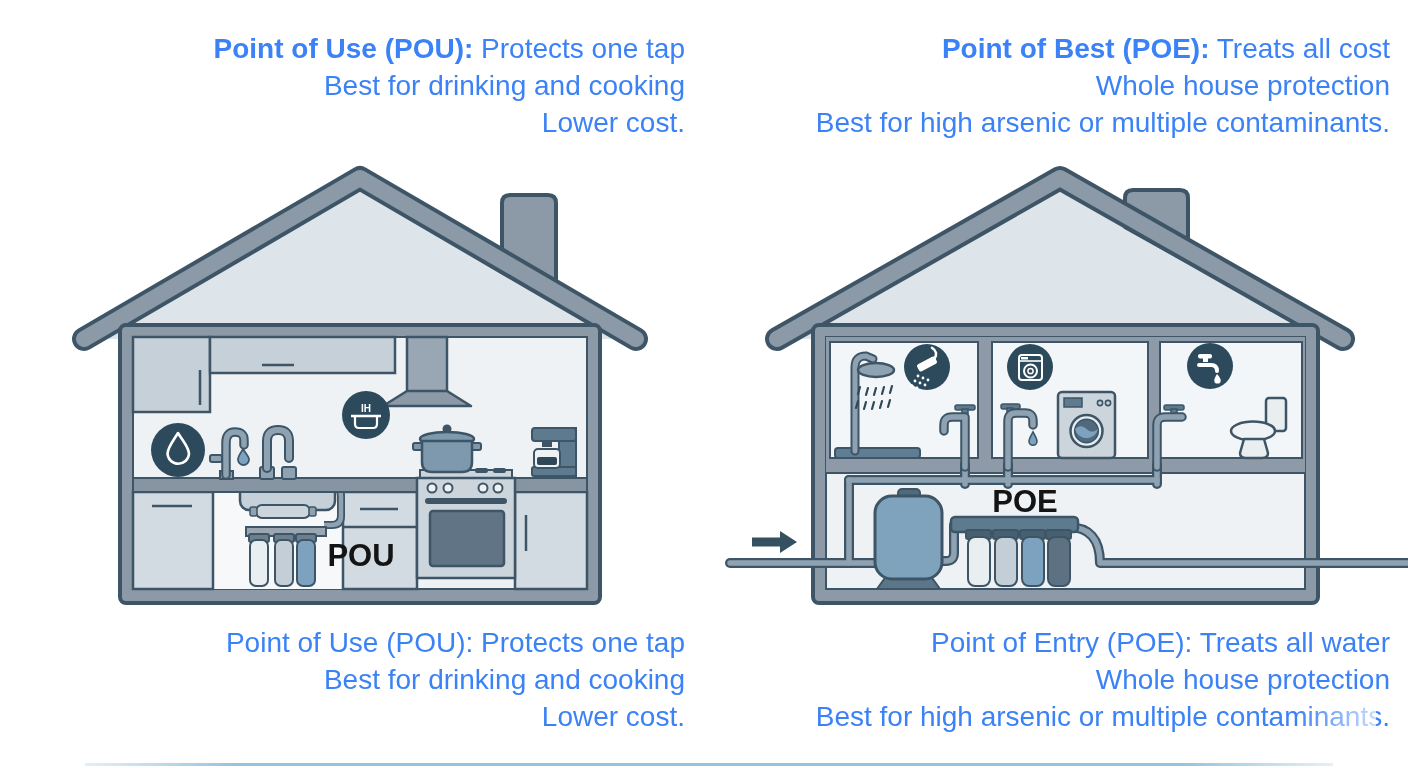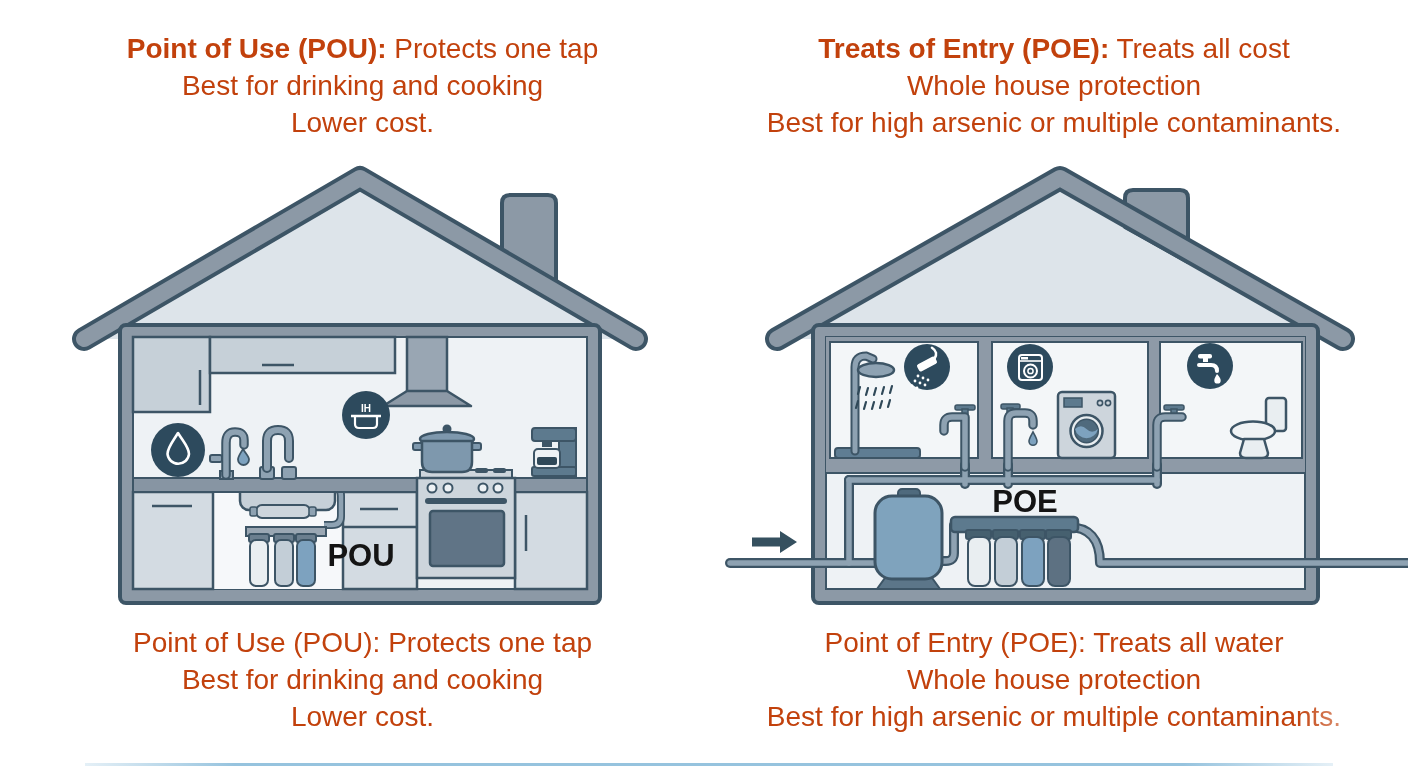--- a/index.html
+++ b/index.html
@@ -1,39 +1,39 @@
 <!DOCTYPE html>
 <html><head>
 <meta charset="utf-8">
 <style>
   html,body{margin:0;padding:0;background:#fff;}
   .stage{position:relative;width:1408px;height:768px;background:#ffffff;overflow:hidden;
          font-family:"Liberation Sans",sans-serif;color:#121212;}
-  .header,.caption{position:absolute;text-align:center;font-size:28px;line-height:37px;color:#c2410c;}
+  .header,.caption{position:absolute;text-align:right;font-size:28px;line-height:37px;color:#3b82f6;}
   .header .b{font-weight:bold;}
   .diagram{position:absolute;}
   svg text{font-family:"Liberation Sans",sans-serif;}
   .bottom-line{position:absolute;left:85px;top:763px;width:1248px;height:3px;
                background:linear-gradient(to right,rgba(150,195,222,.25),#96c3de 12%,#96c3de 88%,rgba(150,195,222,.25));}
   .fade-overlay{position:absolute;left:1296px;top:698px;width:80px;height:36px;
                 background:linear-gradient(to right,rgba(255,255,255,0),rgba(255,255,255,.72));pointer-events:none;}
 </style>
 </head>
 <body>
 
 <div class="stage">
 
   <div class="header" style="left:40px;top:30px;width:645px;">
     <div><span class="b">Point of Use (POU):</span><span> Protects one tap</span></div>
     <div>Best for drinking and cooking</div>
     <div>Lower cost.</div>
   </div>
 
   <div class="header" style="left:718px;top:30px;width:672px;">
-    <div><span class="b">Treats of Entry (POE):</span><span> Treats all cost</span></div>
+    <div><span class="b">Point of Best (POE):</span><span> Treats all cost</span></div>
     <div>Whole house protection</div>
     <div>Best for high arsenic or multiple contaminants.</div>
   </div>
 
   <svg class="diagram" style="left:70px;top:165px;" width="580" height="450" viewBox="0 0 580 450">
 
     <polygon points="36,174 290,18 544,174" fill="#dde4ea"></polygon>
 
     <path d="M 432,38 Q 432,30 440,30 L 478,30 Q 486,30 486,38 L 486,130 L 432,100 Z" fill="#8c99a6" stroke="#3d5566" stroke-width="4" stroke-linejoin="round"></path>
 

